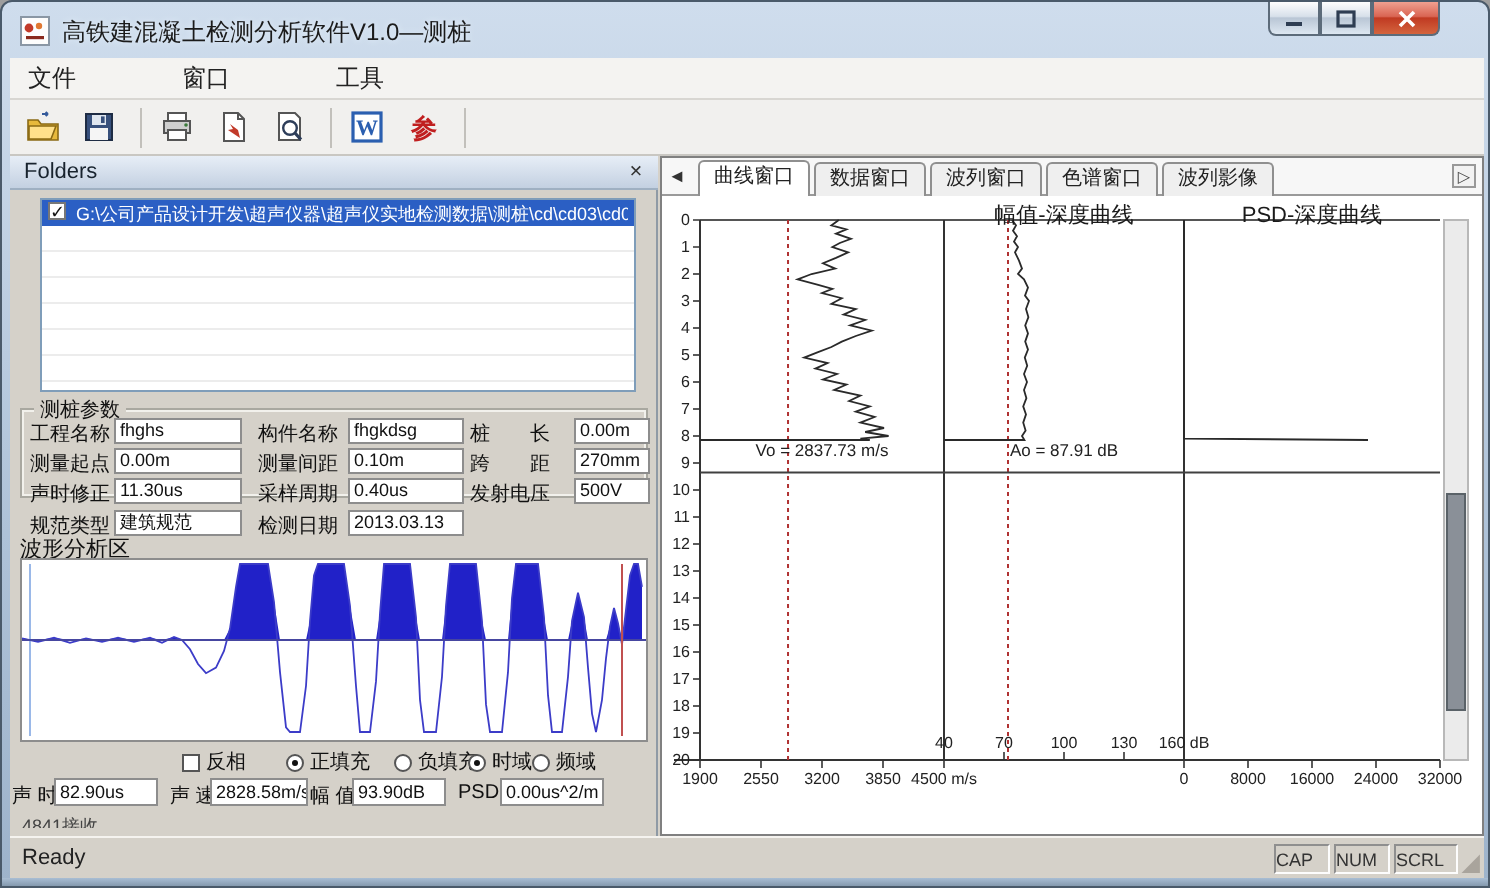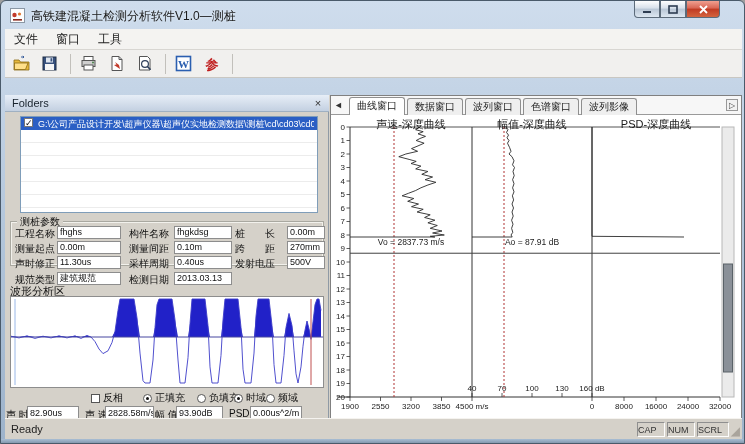--- a/index.html
+++ b/index.html
@@ -8,27 +8,27 @@
        border:1px solid #4a5a6a;border-radius:6px 6px 0 0;overflow:hidden;}
   
   #titlebar{position:absolute;left:0;top:0;width:100%;height:40px;}
   #title-icon{position:absolute;left:9px;top:7px;width:15px;height:15px;background:#fdfdfd;border:1px solid #8a97a5;}
   #title-text{position:absolute;left:30px;top:7px;font-size:12px;color:#1b1b1b;text-shadow:0 0 3px #e8f2fb;}
   #winbtns{position:absolute;right:24px;top:0;height:17px;display:flex;}
   .winbtn{width:26px;height:17px;border:1px solid #5c6b7a;border-top:none;background:linear-gradient(#fefefe,#d7e0ea 45%,#b9c6d5 50%,#dde7f1);display:flex;align-items:center;justify-content:center;}
   .winbtn.first{border-radius:0 0 0 4px;}
   .winbtn.close{width:34px;border-radius:0 0 4px 0;background:linear-gradient(#f0a090,#d96553 45%,#c03a22 50%,#d4643e);}
   
-  #menubar{position:absolute;left:4px;top:28px;width:737px;height:21px;background:#f4f3f1;border-bottom:1px solid #d8d6d2;display:flex;align-items:center;}
+  #menubar{position:absolute;left:4px;top:28px;width:737px;height:21px;background:#f4f3f1;border-bottom:1px solid #d8d6d2;display:flex;align-items:center;gap:35px;}
   .menu-item{font-size:12px;color:#222;padding:2px 9px;}
   #toolbar{position:absolute;left:4px;top:49px;width:737px;height:28px;background:#f1f0ee;border-bottom:1px solid #c9c7c2;display:flex;align-items:center;padding-left:4px;}
   .tbtn{width:26px;height:24px;display:flex;align-items:center;justify-content:center;margin-right:2px;}
   .tsep{width:1px;height:20px;background:#c2c0bb;margin:0 5px;}
   
-  #client{position:absolute;left:4px;top:77px;width:737px;height:340px;background:#d5d1c9;margin-top:17px;}
+  #client{position:absolute;left:4px;top:77px;width:737px;height:340px;background:#d5d1c9;}
   
   #leftpanel{position:absolute;left:0;top:0;width:324px;height:340px;border-right:1px solid #8f9aa5;}
   #folders-head{position:absolute;left:0;top:0;width:324px;height:17px;background:linear-gradient(#e7eef7,#c3d0e1);border-bottom:1px solid #9fb0c2;}
   #folders-title{position:absolute;left:7px;top:2px;font-size:11px;color:#18232e;}
   #folders-close{position:absolute;right:4px;top:1px;width:14px;height:14px;font-size:11px;color:#333;text-align:center;line-height:14px;}
   #listbox{position:absolute;left:15px;top:21px;width:298px;height:97px;background:#fff;border:1px solid #7f9db9;}
   .listrow{position:relative;width:100%;height:13px;border-bottom:1px solid #ececec;}
   .listrow.sel{background:#2b5fc4;border-bottom:1px solid #2b5fc4;}
   .listrow .cb{position:absolute;left:3px;top:1px;width:9px;height:9px;background:#fff;border:1px solid #777;font-size:9px;line-height:8px;text-align:center;color:#111;}
   .listrow .path{position:absolute;left:17px;top:1px;font-size:9px;color:#fff;white-space:nowrap;overflow:hidden;width:276px;}
@@ -336,21 +336,20 @@
           <text x="325" y="295" text-anchor="middle" font-size="8" fill="#222">16000</text>
           <line x1="357" y1="283" x2="357" y2="287" stroke="#333" stroke-width="0.8"></line>
           <text x="357" y="295" text-anchor="middle" font-size="8" fill="#222">24000</text>
           <line x1="389" y1="283" x2="389" y2="287" stroke="#333" stroke-width="0.8"></line>
           <text x="389" y="295" text-anchor="middle" font-size="8" fill="#222">32000</text>
           <polyline points="261.0,13.0 261.0,122.3 353.0,123.0" fill="none" stroke="#2a2a2a" stroke-width="0.9"></polyline>
           <line x1="19" y1="139.225" x2="389" y2="139.225" stroke="#404040" stroke-width="1"></line>
           <rect x="391" y="13" width="12" height="270" fill="#ebebeb" stroke="#b8b8b8" stroke-width="1"></rect>
           <rect x="392.5" y="150" width="9" height="108" fill="#8a9098" stroke="#5a6268" stroke-width="1"></rect>
         </svg>
-    <div class="chart-title" style="left: 15px;">声速-深度曲线</div>
         <div class="chart-title" style="left: 136px;">幅值-深度曲线</div>
         <div class="chart-title" style="left: 260px;">PSD-深度曲线</div>
       </div>
   </div>
 
   <div id="statusbar">
     <span id="status-text">Ready</span>
     <span id="grip">◢</span>
   <span class="scell" style="left: 632px; width: 28px;">CAP</span>
       <span class="scell" style="left: 662px; width: 28px;">NUM</span>

